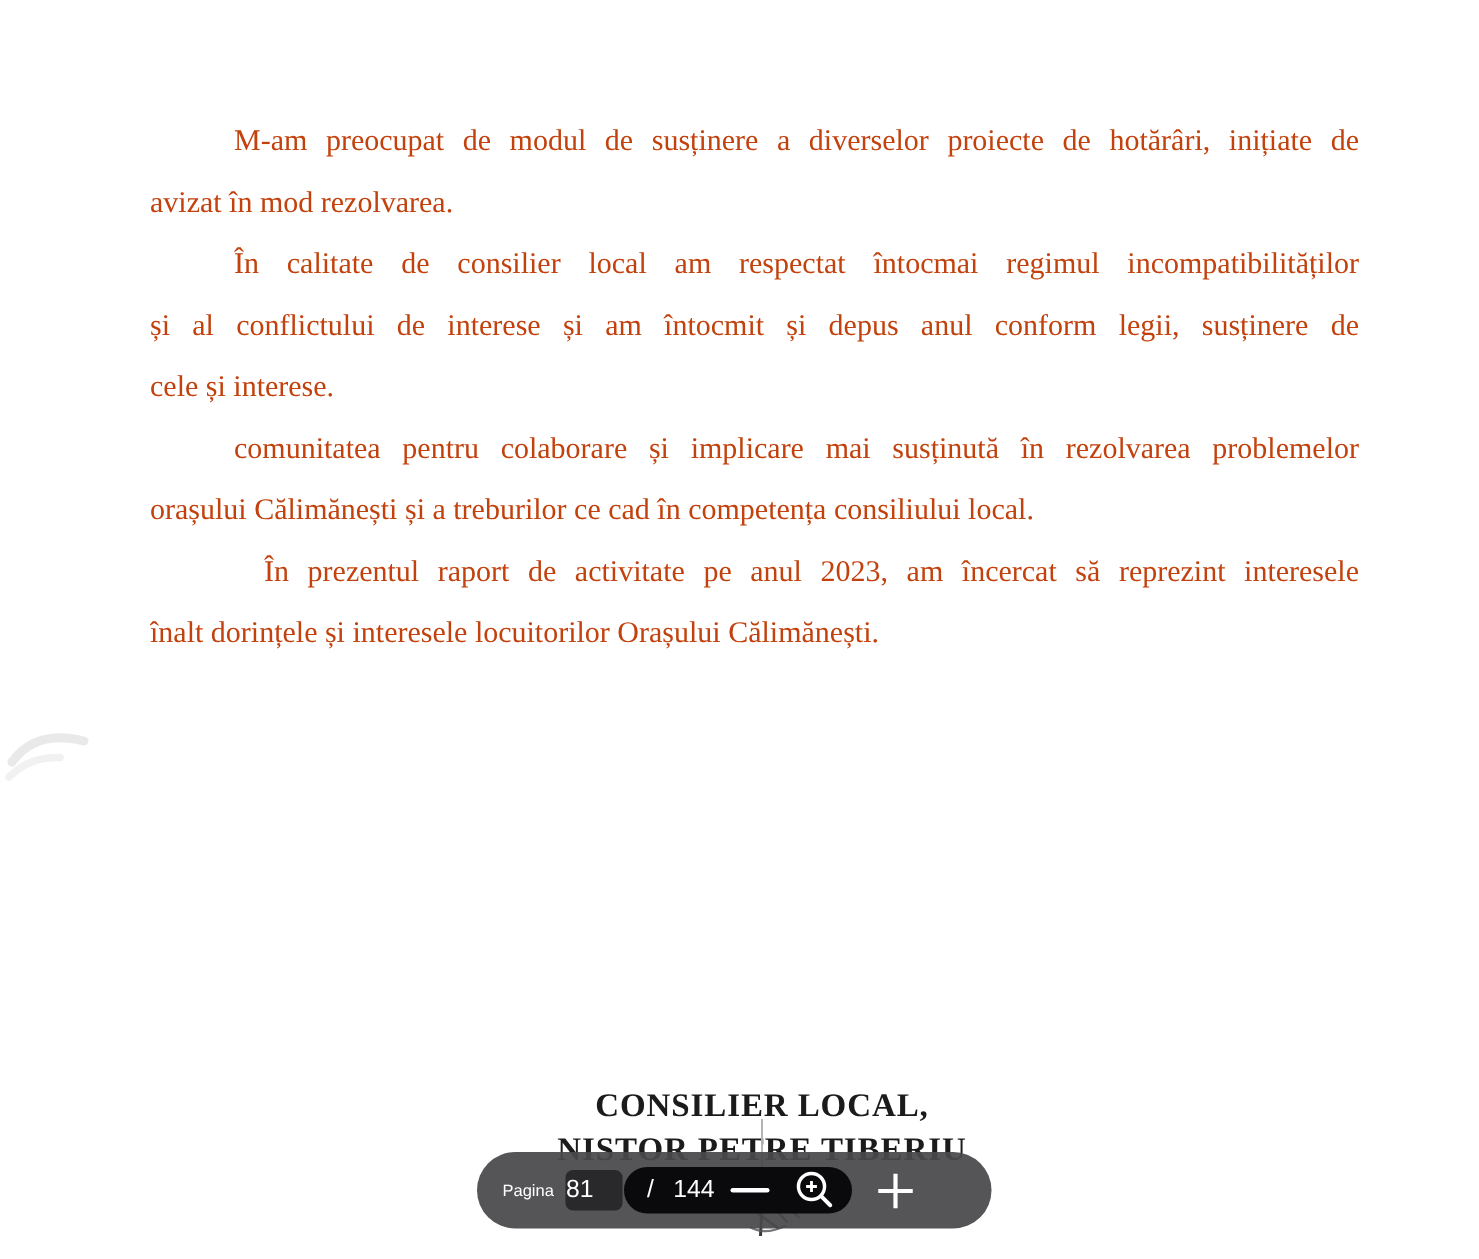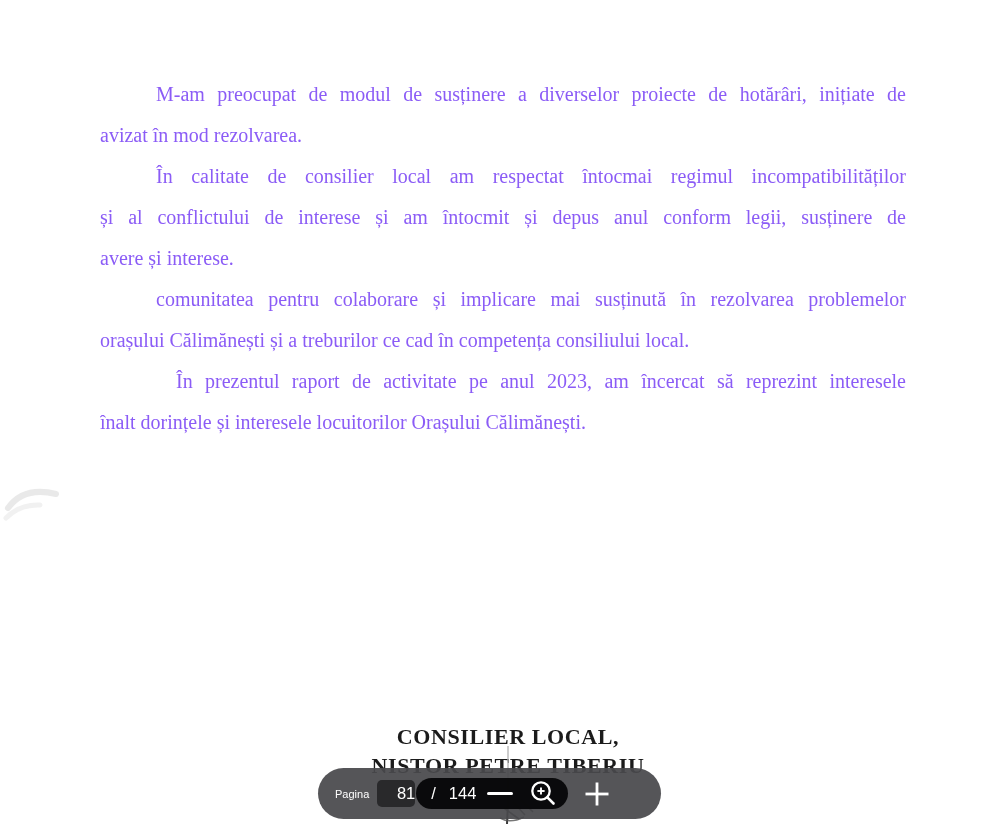--- a/index.html
+++ b/index.html
@@ -18,21 +18,21 @@
   }
 
   
   .doc-text {
     position: absolute;
     left: 100px;
     top: 74px;
     width: 806px;
     font-family: "Liberation Serif", "DejaVu Serif", serif;
     font-size: 20px;
-    color: #8b5cf6;
+    color: #c2410c;
     z-index: 0;
   }
   .para { margin: 0; }
   .line {
     height: 41px;
     line-height: 41px;
     text-align: justify;
     text-align-last: justify;
     overflow: hidden;
     white-space: normal;
@@ -90,21 +90,21 @@
     font-size: 11px;
   }
   .page-input {
     margin-left: 8px;
     width: 38px;
     height: 27px;
     background: #29292b;
     border: none;
     border-radius: 5px;
     color: #ffffff;
-    text-align: right;
+    text-align: left;
     font-size: 16.5px;
     font-family: "Liberation Sans", "DejaVu Sans", sans-serif;
     padding: 0;
     outline: none;
   }
   .zoom-group {
     margin-left: 1px;
     height: 31px;
     background: rgba(8, 8, 9, 0.97);
     border-radius: 16px;
@@ -141,21 +141,21 @@
   </svg>
 
   <div class="doc-text">
       <div class="para">
         <div class="line">M-am preocupat de modul de susținere a diverselor proiecte de hotărâri, inițiate de</div>
         <div class="line last">avizat în mod rezolvarea.</div>
       </div>
       <div class="para">
         <div class="line">În calitate de consilier local am respectat întocmai regimul incompatibilităților</div>
         <div class="line">și al conflictului de interese și am întocmit și depus anul conform legii, susținere de</div>
-        <div class="line last">avere și interese.</div>
+        <div class="line last">cele și interese.</div>
       </div>
       <div class="para">
         <div class="line">comunitatea pentru colaborare și implicare mai susținută în rezolvarea problemelor</div>
         <div class="line last">orașului Călimănești și a treburilor ce cad în competența consiliului local.</div>
       </div>
       <div class="para">
         <div class="line">În prezentul raport de activitate pe anul 2023, am încercat să reprezint interesele</div>
         <div class="line last">înalt dorințele și interesele locuitorilor Orașului Călimănești.</div>
       </div>
     </div>

